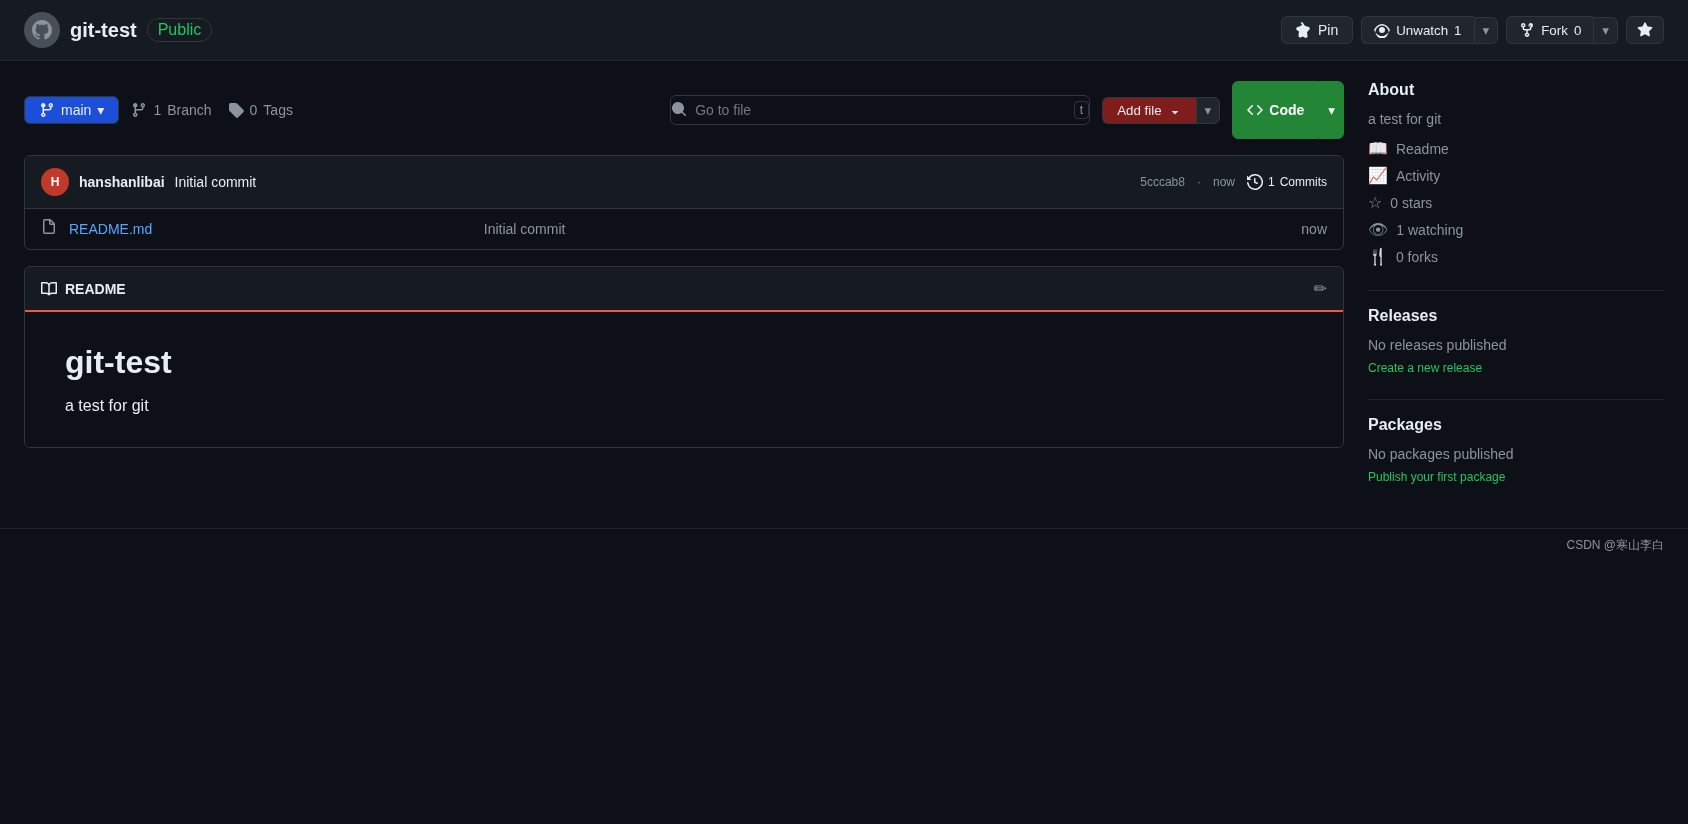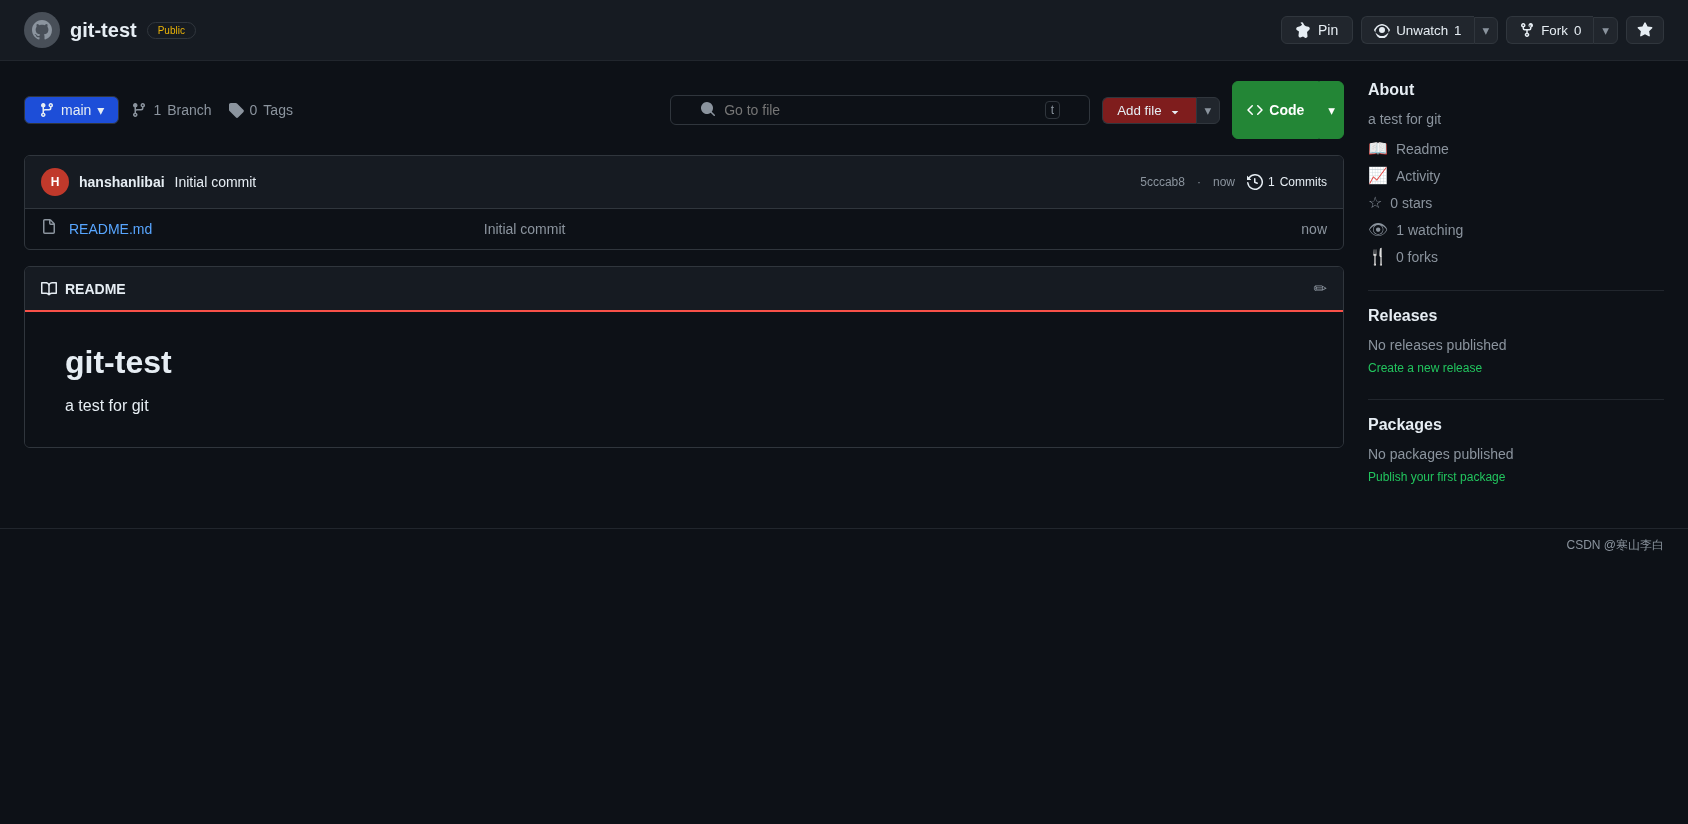--- a/index.html
+++ b/index.html
@@ -38,22 +38,22 @@
     }
     .repo-name {
       font-size: 20px;
       font-weight: 600;
       color: #e6edf3;
     }
     .badge-public {
       border: 1px solid #30363d;
       border-radius: 20px;
       padding: 2px 10px;
-      font-size: 10px;
-      color: #eab308;
+      font-size: 16px;
+      color: #22c55e;
     }
     .header-actions {
       display: flex;
       align-items: center;
       gap: 8px;
     }
     .btn {
       display: inline-flex;
       align-items: center;
       gap: 6px;
@@ -145,21 +145,21 @@
       gap: 6px;
       cursor: pointer;
     }
     .search-bar {
       flex: 1;
       max-width: 420px;
       display: flex;
       border: 1px solid #30363d;
       border-radius: 6px;
       background: #0d1117;
-      padding: 5px 29px;
+      padding: 5px 0;
       gap: 8px;
       margin-left: auto;
     }
     .search-bar input {
       background: transparent;
       border: none;
       outline: none;
       color: #8b949e;
       font-size: 14px;
       flex: 1;

